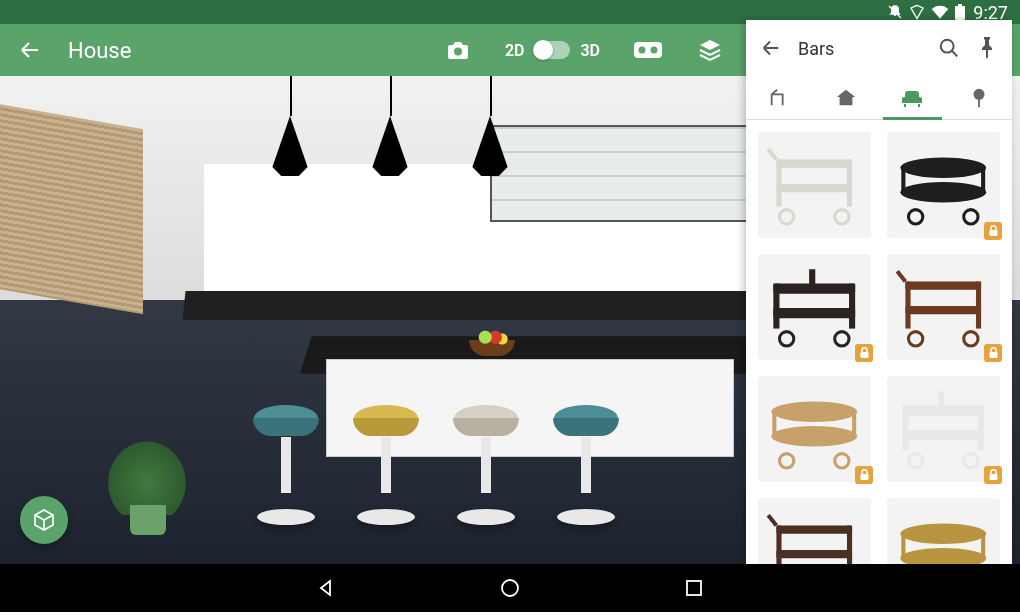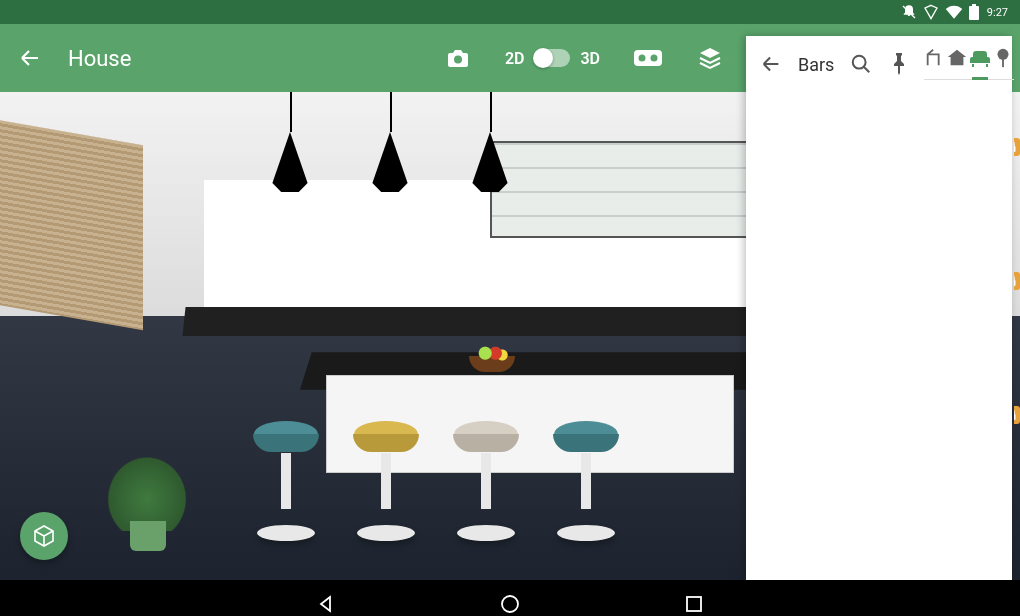--- a/index.html
+++ b/index.html
@@ -1,20 +1,20 @@
 <!DOCTYPE html>
 <html><head>
 <meta charset="utf-8">
 <style>
   * { box-sizing: border-box; margin: 0; padding: 0; }
   html, body { width: 1020px; height: 616px; font-family: Roboto, Arial, sans-serif; background: #fff; }
   .device-frame { width: 1020px; height: 616px; background: #fff; position: relative; }
-  .status-bar { height: 24px; background: #2e6f41; display: flex; align-items: center; justify-content: flex-end; color: #fff; font-size: 11px; padding: 0 12px; gap: 8px; }
+  .status-bar { height: 24px; background: #2e6f41; display: flex; align-items: center; justify-content: flex-end; color: #fff; font-size: 18px; padding: 0 12px; gap: 8px; }
   .status-icons { display: flex; gap: 6px; align-items: center; }
-  .app-bar { height: 68px; background: #5aa46b; display: flex; align-items: center; padding: 4px 16px; color: #fff; position: relative; }
+  .app-bar { height: 52px; background: #5aa46b; display: flex; align-items: center; padding: 4px 16px; color: #fff; position: relative; }
   .app-bar .back { width: 24px; height: 24px; margin-right: 24px; display:flex; align-items:center; justify-content:center; cursor:pointer; }
   .app-bar .title { font-size: 22px; font-weight: 400; flex: 1; }
   .app-bar .actions { display: flex; align-items: center; gap: 33px; margin-right: 280px; }
   .app-bar .action { display:flex; align-items:center; justify-content:center; cursor:pointer; min-width: 28px; height: 28px; }
   .toggle-wrap { display:flex; align-items:center; gap:10px; }
   .toggle-label { font-size: 16px; font-weight: 600; }
   .toggle { width: 36px; height: 18px; background: rgba(255,255,255,0.5); border-radius: 10px; position: relative; }
   .toggle .knob { width: 20px; height: 20px; background: #fff; border-radius: 50%; position: absolute; top: -1px; left: -1px; box-shadow: 0 1px 3px rgba(0,0,0,0.3); }
   .content { position: relative; height: 488px; display: flex; }
   .viewport { flex: 1; background: linear-gradient(#e8e8e8 0%, #d9d9d9 45%, #323844 45%, #1c232e 100%); position: relative; overflow:hidden; }
@@ -41,21 +41,21 @@
   .stool .stem { width:10px; height:56px; background:#e8e8e8; position:absolute; top:32px; left:31px; }
   .stool .base { width:58px; height:16px; border-radius:50%; background:#e8e8e8; position:absolute; bottom:0; left:7px; box-shadow: 0 4px 6px rgba(0,0,0,0.3); }
   .s1 { left:250px; } .s1 .seat{background:#4d8e96;} .s1 .seat-edge{background:#3a737a;}
   .s2 { left:350px; } .s2 .seat{background:#d9b84f;} .s2 .seat-edge{background:#b99a3a;}
   .s3 { left:450px; } .s3 .seat{background:#d6d0c4;} .s3 .seat-edge{background:#b8b1a3;}
   .s4 { left:550px; } .s4 .seat{background:#4d8e96;} .s4 .seat-edge{background:#3a737a;}
   .fruit-bowl { position:absolute; top:54%; left:46%; width:46px; height:16px; background:#6b3d1a; border-radius: 0 0 23px 23px; }
   .fruit-bowl::before { content:""; position:absolute; top:-10px; left:6px; width:34px; height:18px; background: radial-gradient(circle at 30% 40%, #a8e04f 0 6px, transparent 7px), radial-gradient(circle at 60% 40%, #d43a2a 0 6px, transparent 7px), radial-gradient(circle at 80% 50%, #f0d840 0 5px, transparent 6px); }
   .fab { position:absolute; bottom:20px; left:20px; width:48px; height:48px; border-radius:50%; background:#5aa46b; display:flex; align-items:center; justify-content:center; box-shadow:0 3px 6px rgba(0,0,0,0.3); cursor:pointer; }
   
-  .side-panel { width: 266px; min-width:266px; background:#fff; box-shadow: -2px 0 8px rgba(0,0,0,0.25); display:flex; flex-direction:row; position:absolute; right:8px; top:-56px; bottom:0; }
+  .side-panel { width: 266px; min-width:266px; background:#fff; box-shadow: -2px 0 8px rgba(0,0,0,0.25); display:flex; flex-direction:column; position:absolute; right:8px; top:-56px; bottom:0; }
   .panel-header { height:56px; display:flex; align-items:center; padding:0 14px; gap:16px; border-bottom: none; }
   .panel-header .pback { width:22px; height:22px; display:flex; align-items:center; justify-content:center; cursor:pointer; }
   .panel-header .ptitle { flex:1; font-size:18px; color:#333; }
   .panel-header .picon { width:22px; height:22px; cursor:pointer; display:flex; align-items:center; justify-content:center; }
   .panel-tabs { height:44px; display:flex; border-bottom:1px solid #ddd; }
   .panel-tab { flex:1; display:flex; align-items:center; justify-content:center; cursor:pointer; color:#666; position:relative; }
   .panel-tab.active { color:#4c9a5e; }
   .panel-tab.active::after { content:""; position:absolute; bottom:-1px; left:4px; right:4px; height:3px; background:#4c9a5e; }
   .catalog { flex:1; overflow:hidden; padding:6px; display:grid; grid-template-columns: 1fr 1fr; gap:4px; }
   .catalog-item { background:#fff; position:relative; height:118px; display:flex; align-items:center; justify-content:center; }

